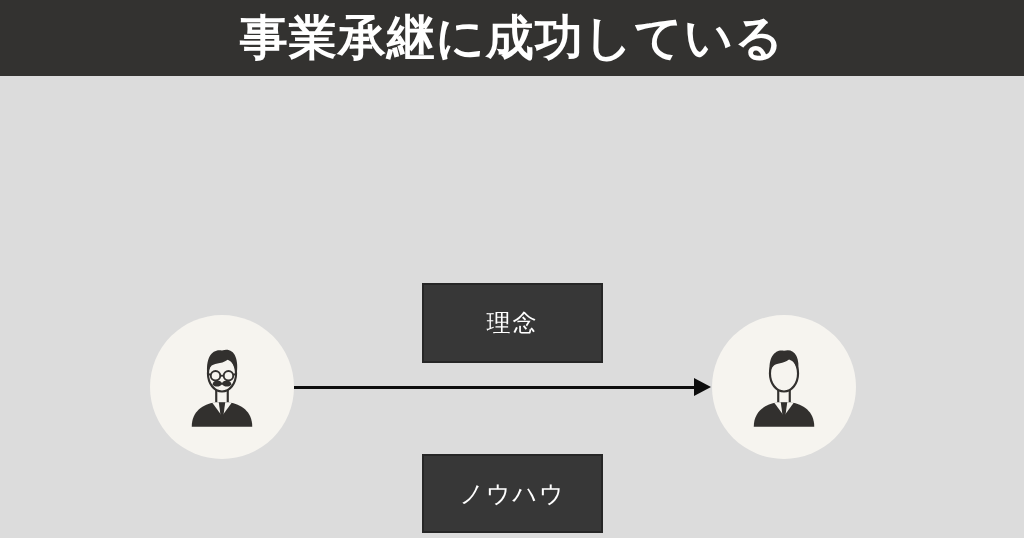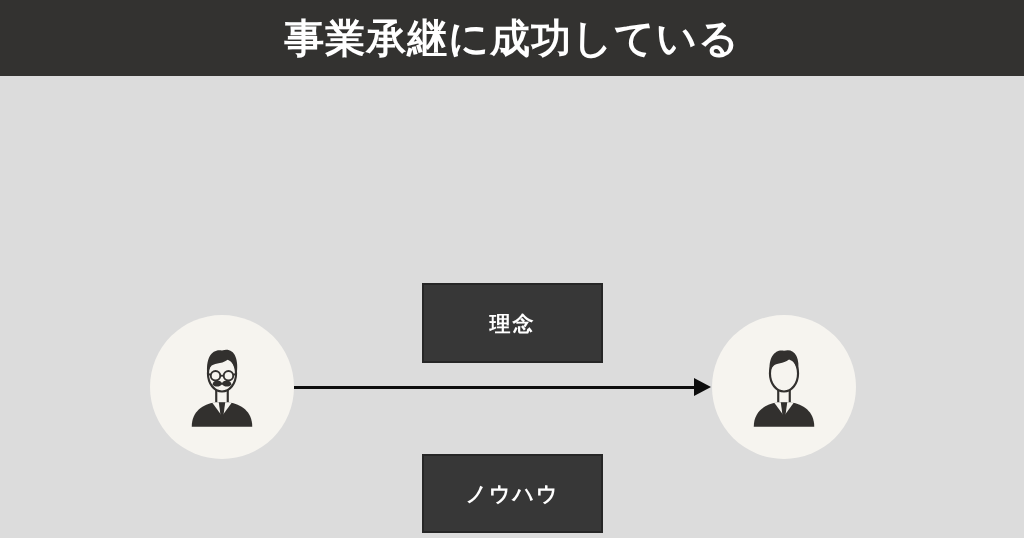--- a/index.html
+++ b/index.html
@@ -20,21 +20,21 @@
     width: 1024px;
     height: 76px;
     background: #333230;
     display: flex;
     align-items: center;
     justify-content: center;
   }
   .title {
     margin: 0;
     color: #ffffff;
-    font-size: 40px;
+    font-size: 48px;
     font-weight: bold;
     letter-spacing: 1px;
     line-height: 1;
   }
   .canvas {
     position: absolute;
     left: 0; top: 76px;
     width: 1024px;
     height: 462px;
   }
@@ -79,22 +79,22 @@
     border: 2px solid #262626;
     box-sizing: border-box;
     display: flex;
     align-items: center;
     justify-content: center;
   }
   .label-box.top    { top: 207px; height: 80px; }
   .label-box.bottom { top: 334px; height: 79px; margin-top: 44px; }
   .label-box span {
     color: #ffffff;
-    font-size: 21px;
-    font-weight: bold;
+    font-size: 24px;
+    font-weight: normal;
     letter-spacing: 2px;
     line-height: 1;
   }
 </style>
 </head>
 <body>
 
 <div class="page">
 
   <header class="header">

